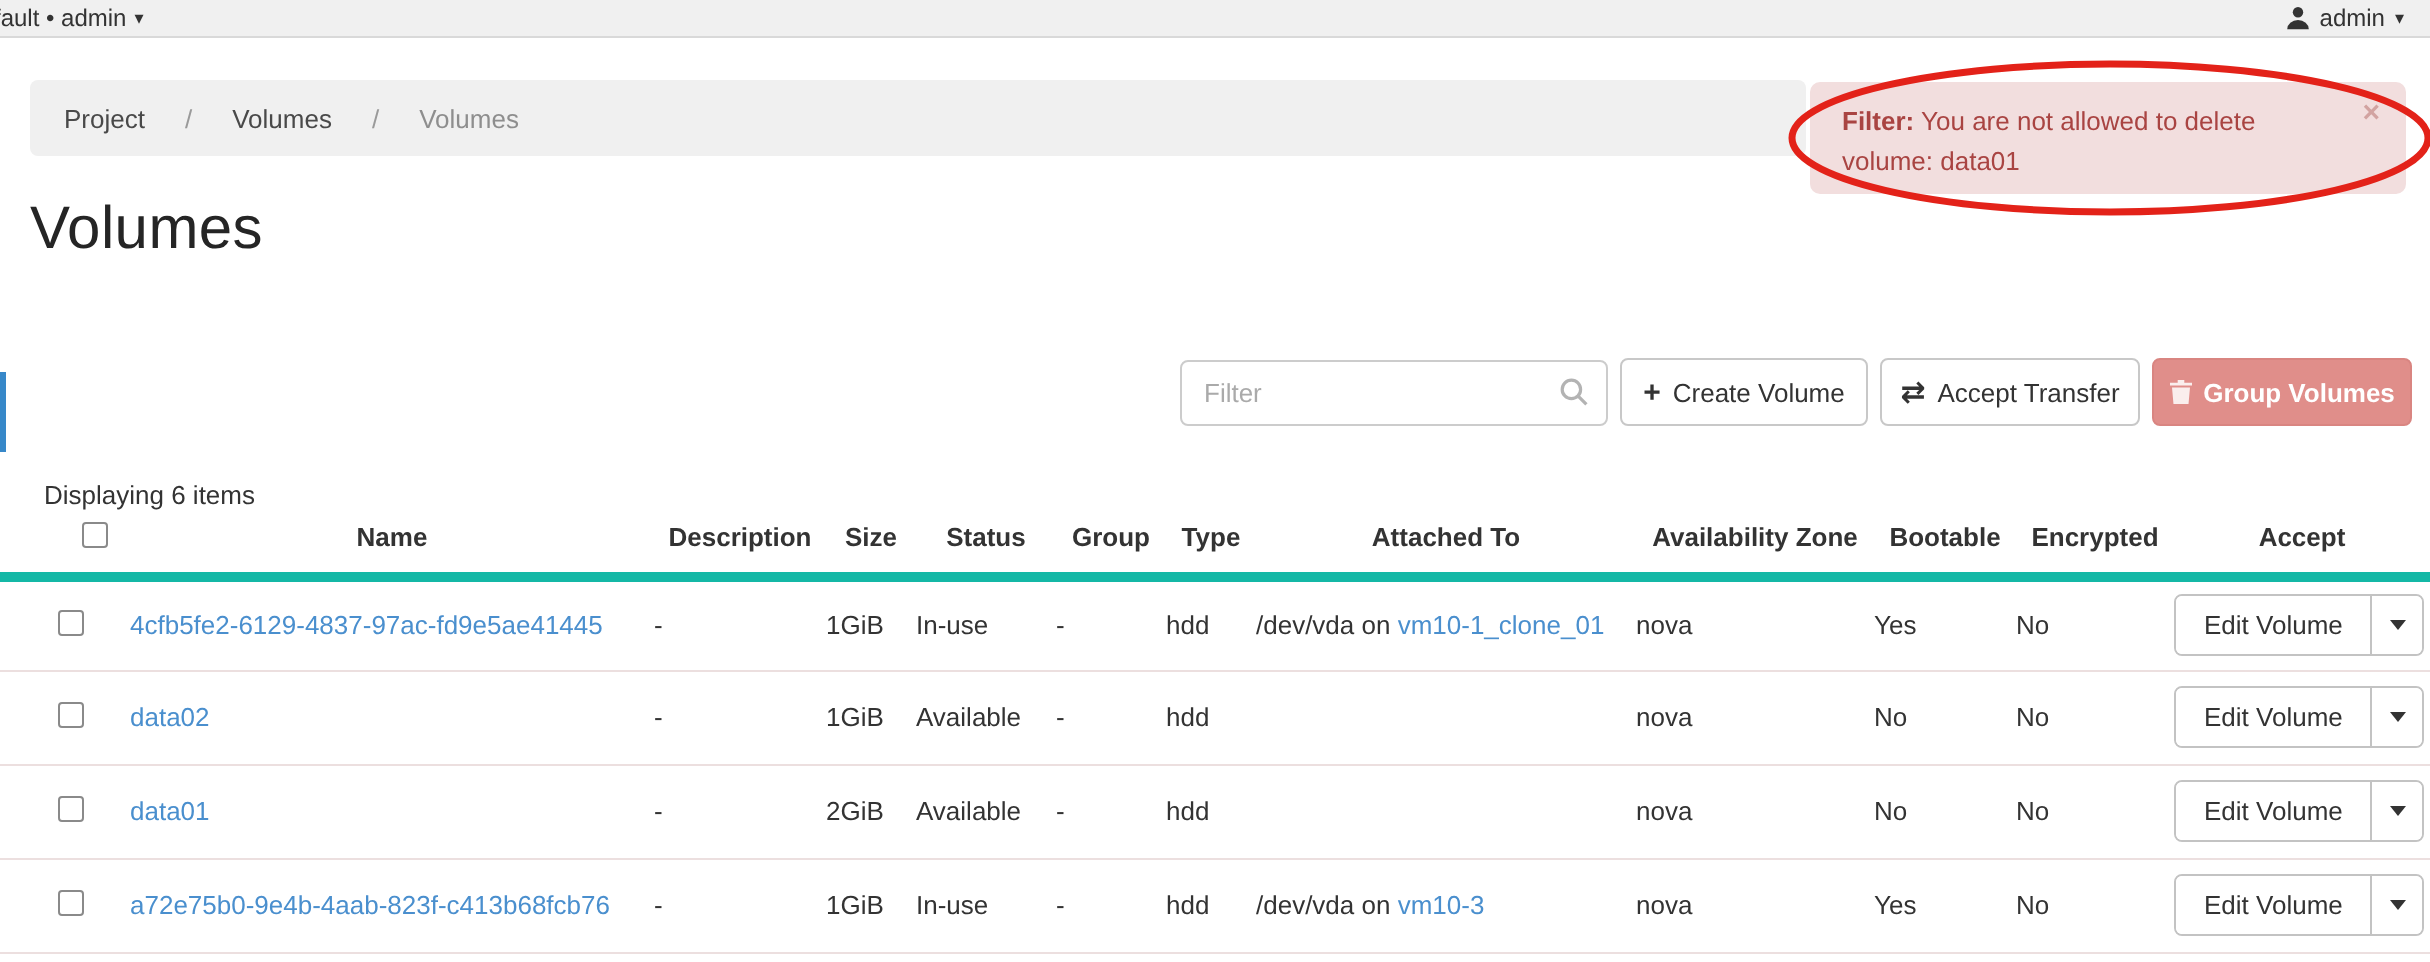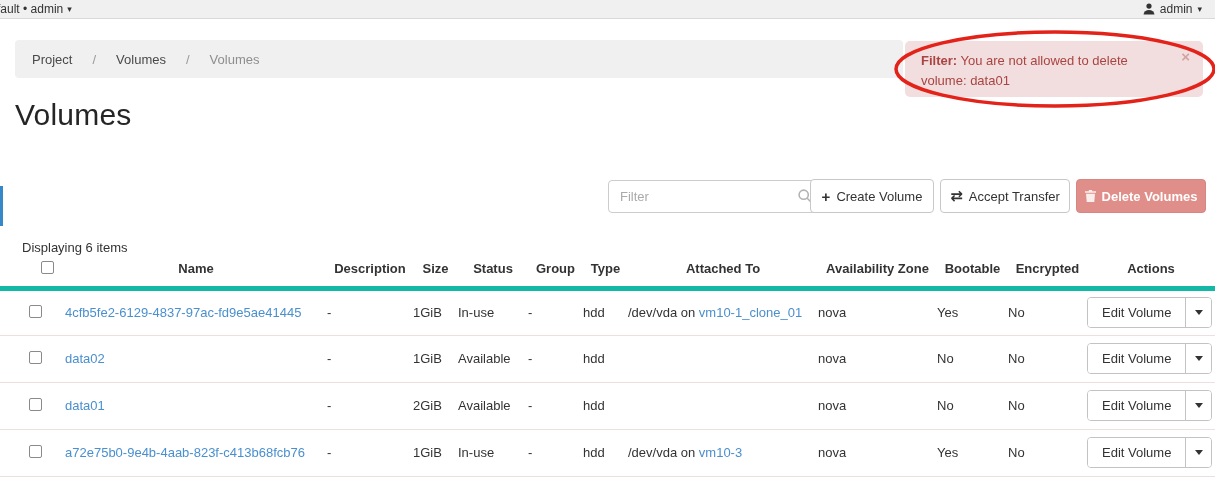--- a/index.html
+++ b/index.html
@@ -36,21 +36,21 @@
 
   
   .page-title { position:absolute; left:15px; top:98px; font-size:30px; font-weight:400;
     color:#252525; letter-spacing:0.2px; }
 
   
   .side-sliver { position:absolute; left:0; top:186px; width:3px; height:40px;
     background:var(--active-bar); }
 
   
-  .filter-wrap { position:absolute; left:608px; top:180px; width:214px; height:33px; }
+  .filter-wrap { position:absolute; left:590px; top:180px; width:214px; height:33px; }
   .filter-input { width:100%; height:100%; border:1px solid #cccccc; border-radius:4px;
     padding:0 30px 0 11px; font-size:13px; color:#333; outline:none;
     font-family:"Liberation Sans","DejaVu Sans",sans-serif; }
   .filter-input::placeholder { color:#aaa; }
   .search-icon { position:absolute; right:9px; top:8px; }
 
   .btn { position:absolute; top:179px; height:34px; border:1px solid #c8c8c8; border-radius:4px;
     background:#fff; font-size:13px; color:#333; display:flex; align-items:center;
     justify-content:center; gap:6px; cursor:pointer; white-space:nowrap;
     font-family:"Liberation Sans","DejaVu Sans",sans-serif; }
@@ -151,21 +151,21 @@
     <span class="transfer-glyph">⇄</span>
     <span>Accept Transfer</span>
   </button>
 
   <button class="btn btn-danger">
     <span style="display:inline-flex;opacity:.85;">
       <svg width="11" height="12" viewBox="0 0 12 13">
           <path d="M4.2 0h3.6v1.4H12V3H0V1.4h4.2z M1.1 4h9.8l-.8 9H1.9z" fill="#fff"></path>
         </svg>
     </span>
-    <span>Delete Volumes</span>
+    <span>Group Volumes</span>
   </button>
 
   <div class="summary">Displaying 6 items</div>
 
   <table class="vol-table">
     <colgroup>
       <col class="col-cb">
         <col class="col-name">
         <col class="col-desc">
         <col class="col-size">
@@ -185,21 +185,21 @@
       <th>Name</th>
           <th>Description</th>
           <th>Size</th>
           <th>Status</th>
           <th>Group</th>
           <th>Type</th>
           <th>Attached To</th>
           <th>Availability Zone</th>
           <th>Bootable</th>
           <th>Encrypted</th>
-          <th>Actions</th>
+          <th>Accept</th>
         </tr>
     </thead>
     <tbody id="table-body">
         <tr>
           <td class="cb-cell"><span class="cbx"></span></td>
           <td><a class="tbl-link">4cfb5fe2-6129-4837-97ac-fd9e5ae41445</a></td>
           <td>-</td>
           <td>1GiB</td>
           <td>In-use</td>
           <td>-</td>

